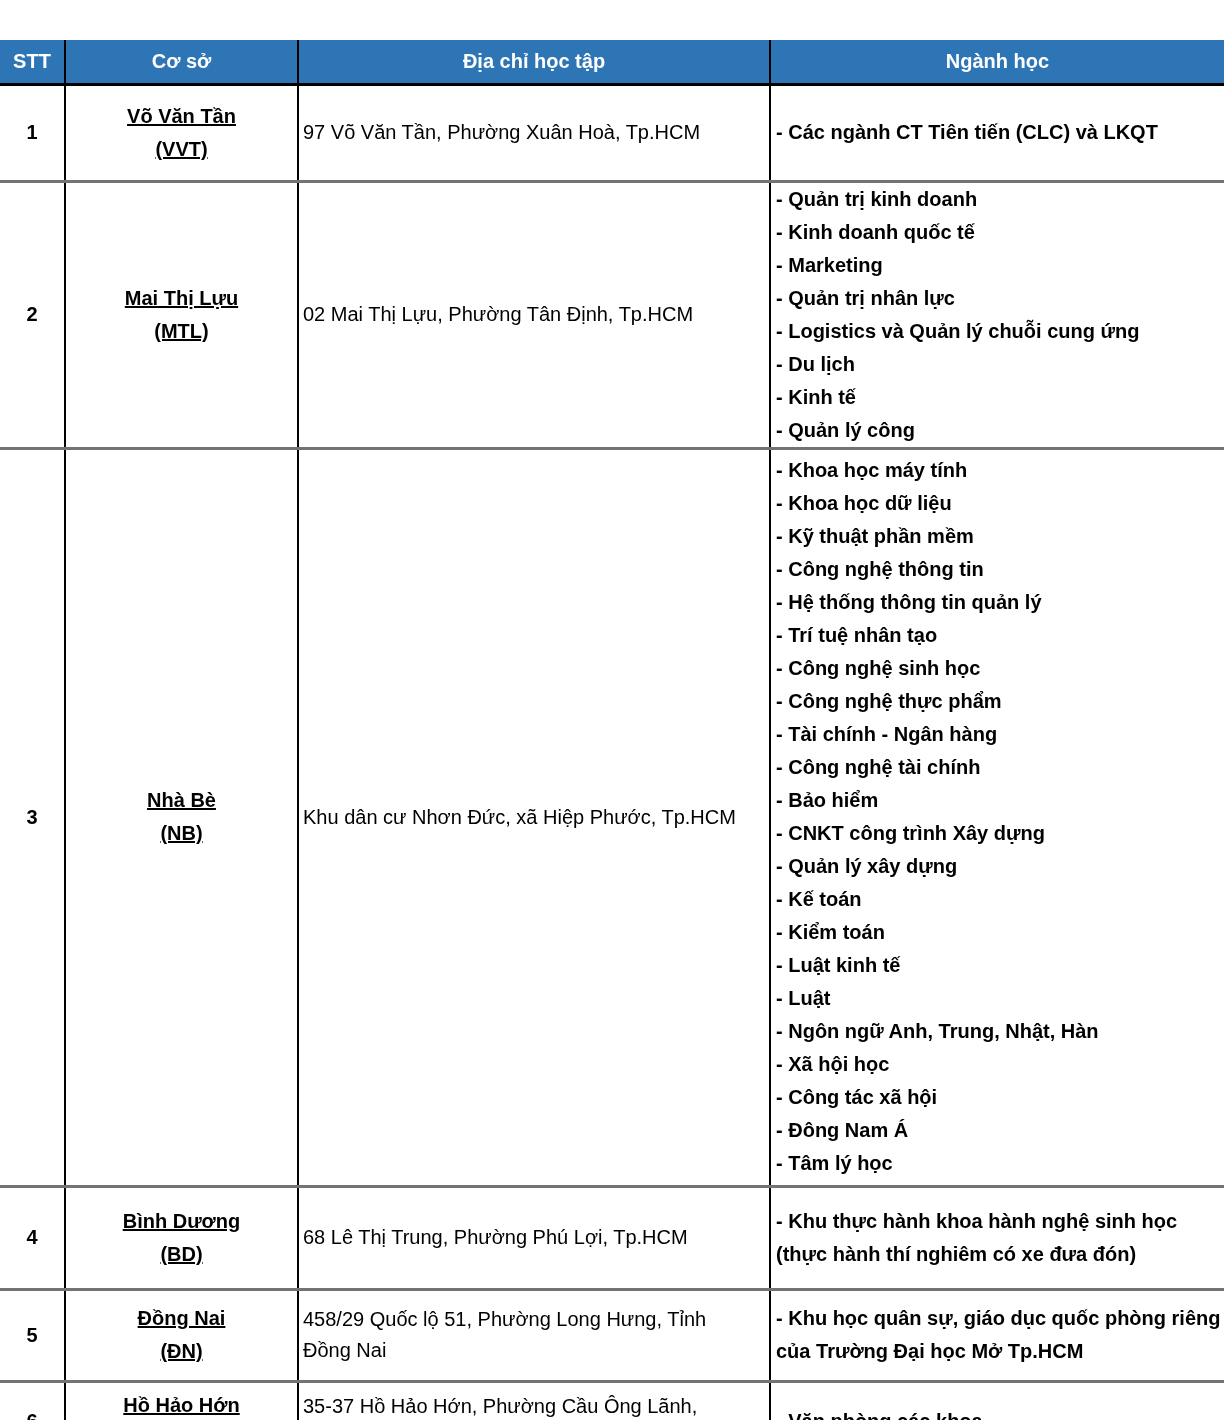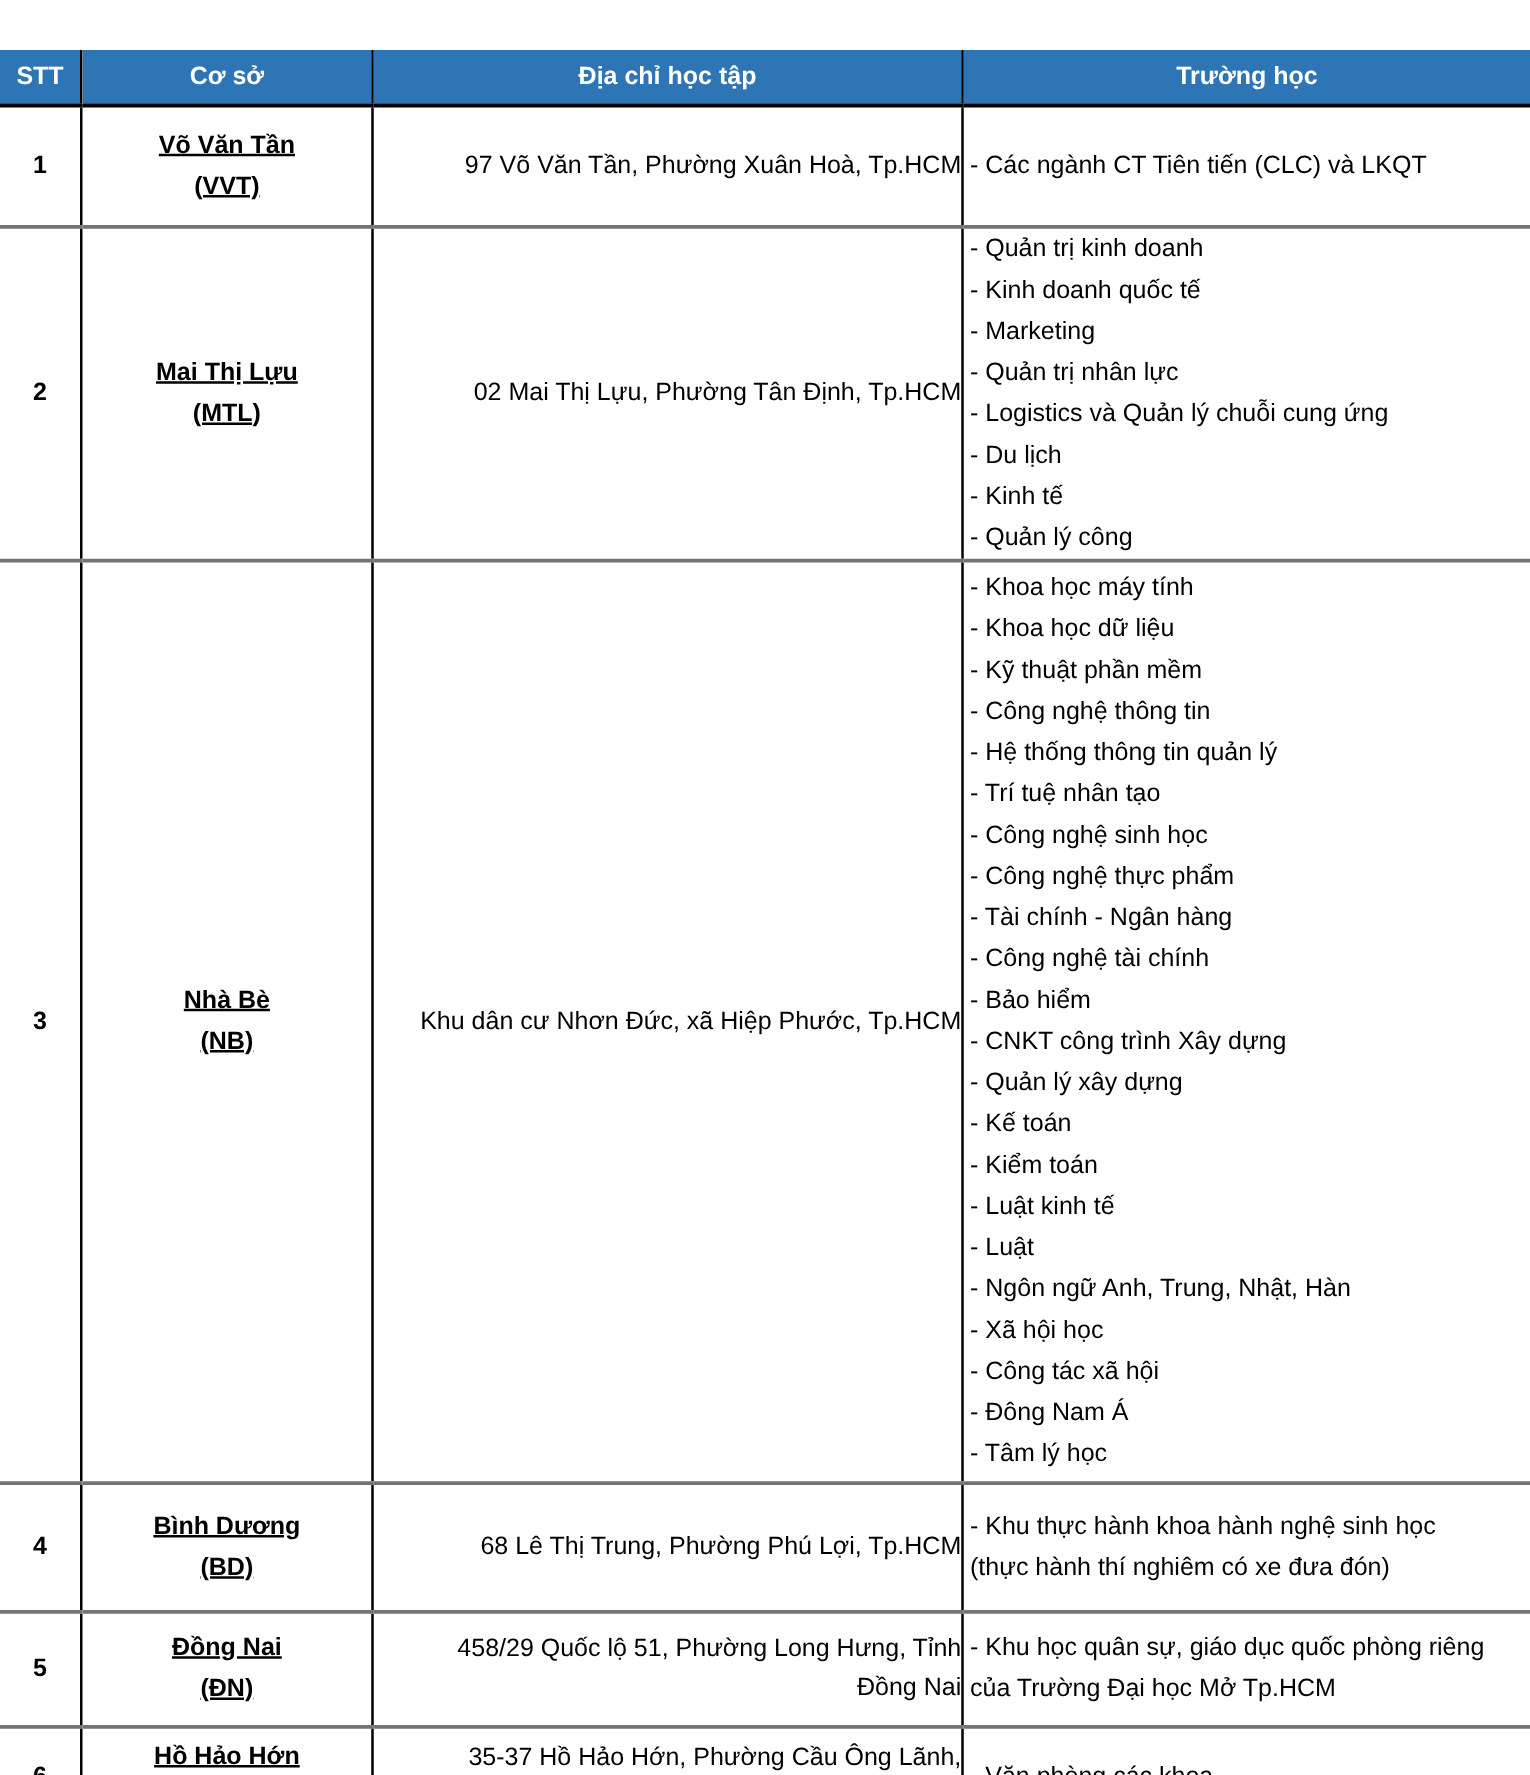--- a/index.html
+++ b/index.html
@@ -59,50 +59,51 @@
     font-weight: bold;
     text-align: center;
   }
   td.campus-cell {
     font-weight: bold;
     text-align: center;
     line-height: 33px;
     text-decoration: underline;
   }
   td.address-cell {
-    text-align: right;
+    text-align: left;
     padding-left: 4px;
     padding-right: 0;
     line-height: 31px;
   }
   td.majors-cell {
     text-align: left;
     padding-left: 5px;
     padding-right: 11px;
     line-height: 33px;
+    font-weight: bold;
   }
   .line { white-space: nowrap; }
 </style>
 </head>
 <body>
 
 <div id="page">
   <table class="campus-table">
     <colgroup>
       <col class="c-stt">
       <col class="c-campus">
       <col class="c-address">
       <col class="c-majors">
     </colgroup>
     <thead>
       <tr>
         <th>STT</th>
         <th>Cơ sở</th>
         <th>Địa chỉ học tập</th>
-        <th>Trường học</th>
+        <th>Ngành học</th>
       </tr>
     </thead>
     <tbody id="table-body">
         <tr>
           <td class="stt-cell">1</td>
           <td class="campus-cell">
             <div class="line">Võ Văn Tần</div>
             <div class="line">(VVT)</div>
           </td>
           <td class="address-cell">

